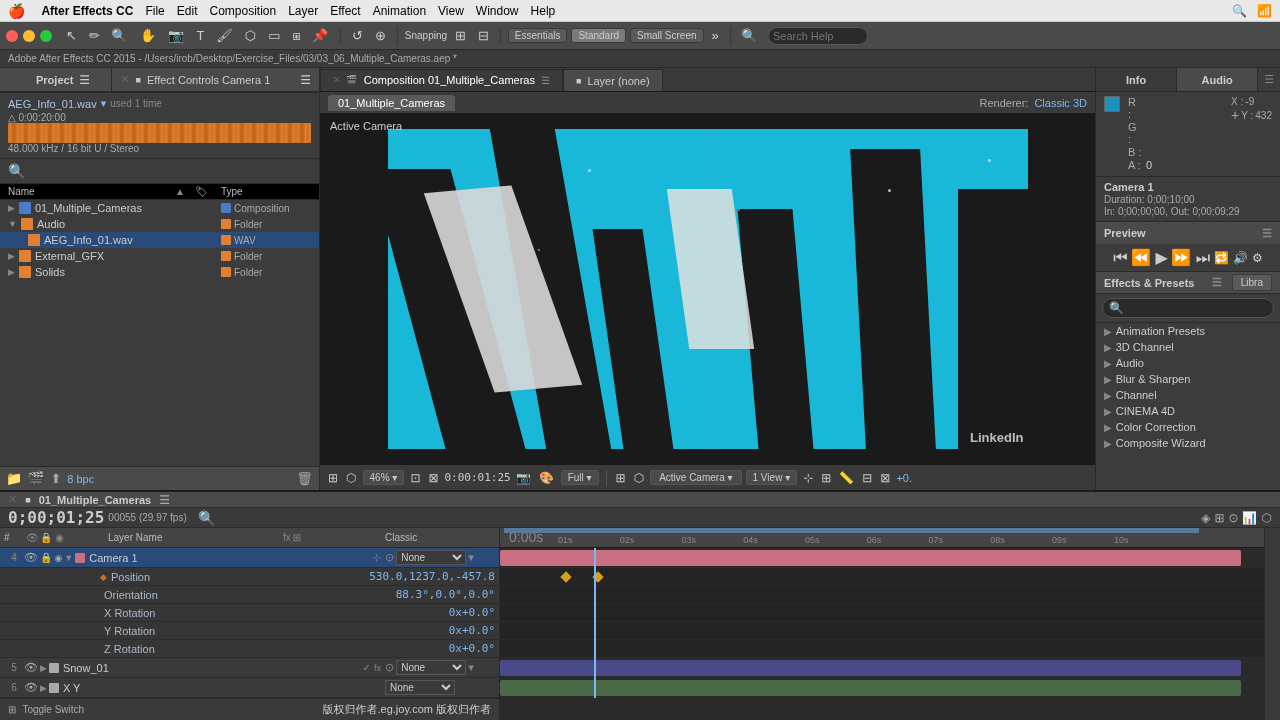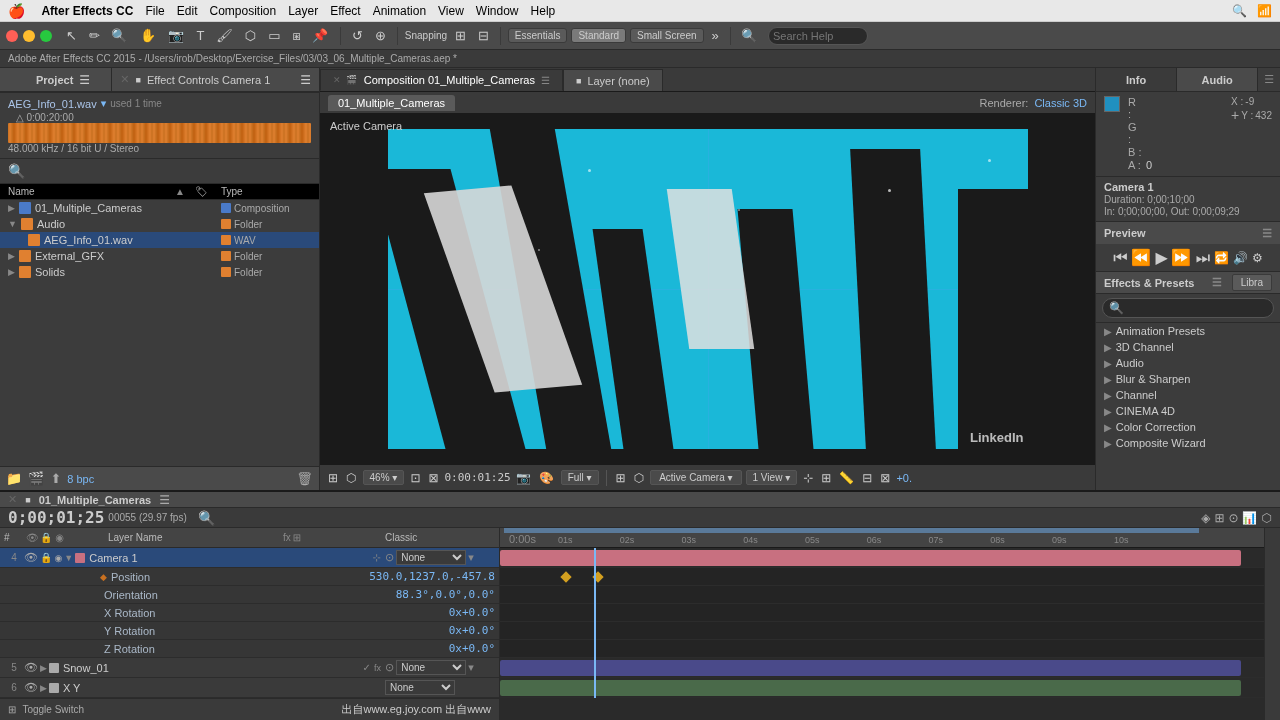--- a/index.html
+++ b/index.html
@@ -82,21 +82,21 @@
       color: #ccc;
     }
     .panel-menu-icon { cursor: pointer; font-size: 12px; }
 
     
     .audio-section {
       padding: 4px 8px;
       border-bottom: 1px solid #2a2a2a;
     }
     .audio-file-name { color: #aac4e8; font-size: 11px; display: flex; align-items: center; gap: 4px; }
-    .audio-duration { color: #aaa; font-size: 10px; margin-top: 2px; margin-left: 8px; }
+    .audio-duration { color: #aaa; font-size: 10px; margin-top: 2px; }
     .audio-info { font-size: 10px; color: #aaa; }
 
     
     .search-bar {
       padding: 4px 8px;
       border-bottom: 1px solid #2a2a2a;
     }
     .search-input {
       width: 100%;
       background: #2a2a2a;
@@ -1028,29 +1028,29 @@
         <div style="width:110px;display:flex;align-items:center;gap:2px;">
           <select style="background:#3a3a3a;border:1px solid #555;color:#ccc;font-size:10px;width:70px;">
             <option>None</option>
           </select>
         </div>
       </div>
 
       <div style="height:22px;background:#3a3a3a;display:flex;align-items:center;padding:0 8px;gap:6px;font-size:10px;color:#aaa;border-top:1px solid #2a2a2a;">
         <span>⊞</span>
         <span>Toggle Switch</span>
-        <span style="margin-left:auto;font-size:11px;color:#ccc;">出自www.eg.joy.com 出自www</span>
+        <span style="margin-left:auto;font-size:11px;color:#ccc;">版权归作者.eg.joy.com 版权归作者</span>
       </div>
     </div>
 
     <div class="timeline-tracks">
 
       <div class="timeline-ruler">
         <div style="position:relative;width:100%;height:20px;">
-          <span style="position:absolute;left:5px;bottom:2px;font-size:11px;color:#888;">0:00s</span>
+          <span style="position:absolute;left:5px;bottom:2px;font-size:14px;color:#888;">0:00s</span>
           <span style="position:absolute;left:7%;bottom:2px;font-size:9px;color:#888;">01s</span>
           <span style="position:absolute;left:15%;bottom:2px;font-size:9px;color:#888;">02s</span>
           <span style="position:absolute;left:23%;bottom:2px;font-size:9px;color:#888;">03s</span>
           <span style="position:absolute;left:31%;bottom:2px;font-size:9px;color:#888;">04s</span>
           <span style="position:absolute;left:39%;bottom:2px;font-size:9px;color:#888;">05s</span>
           <span style="position:absolute;left:47%;bottom:2px;font-size:9px;color:#888;">06s</span>
           <span style="position:absolute;left:55%;bottom:2px;font-size:9px;color:#888;">07s</span>
           <span style="position:absolute;left:63%;bottom:2px;font-size:9px;color:#888;">08s</span>
           <span style="position:absolute;left:71%;bottom:2px;font-size:9px;color:#888;">09s</span>
           <span style="position:absolute;left:79%;bottom:2px;font-size:9px;color:#888;">10s</span>

